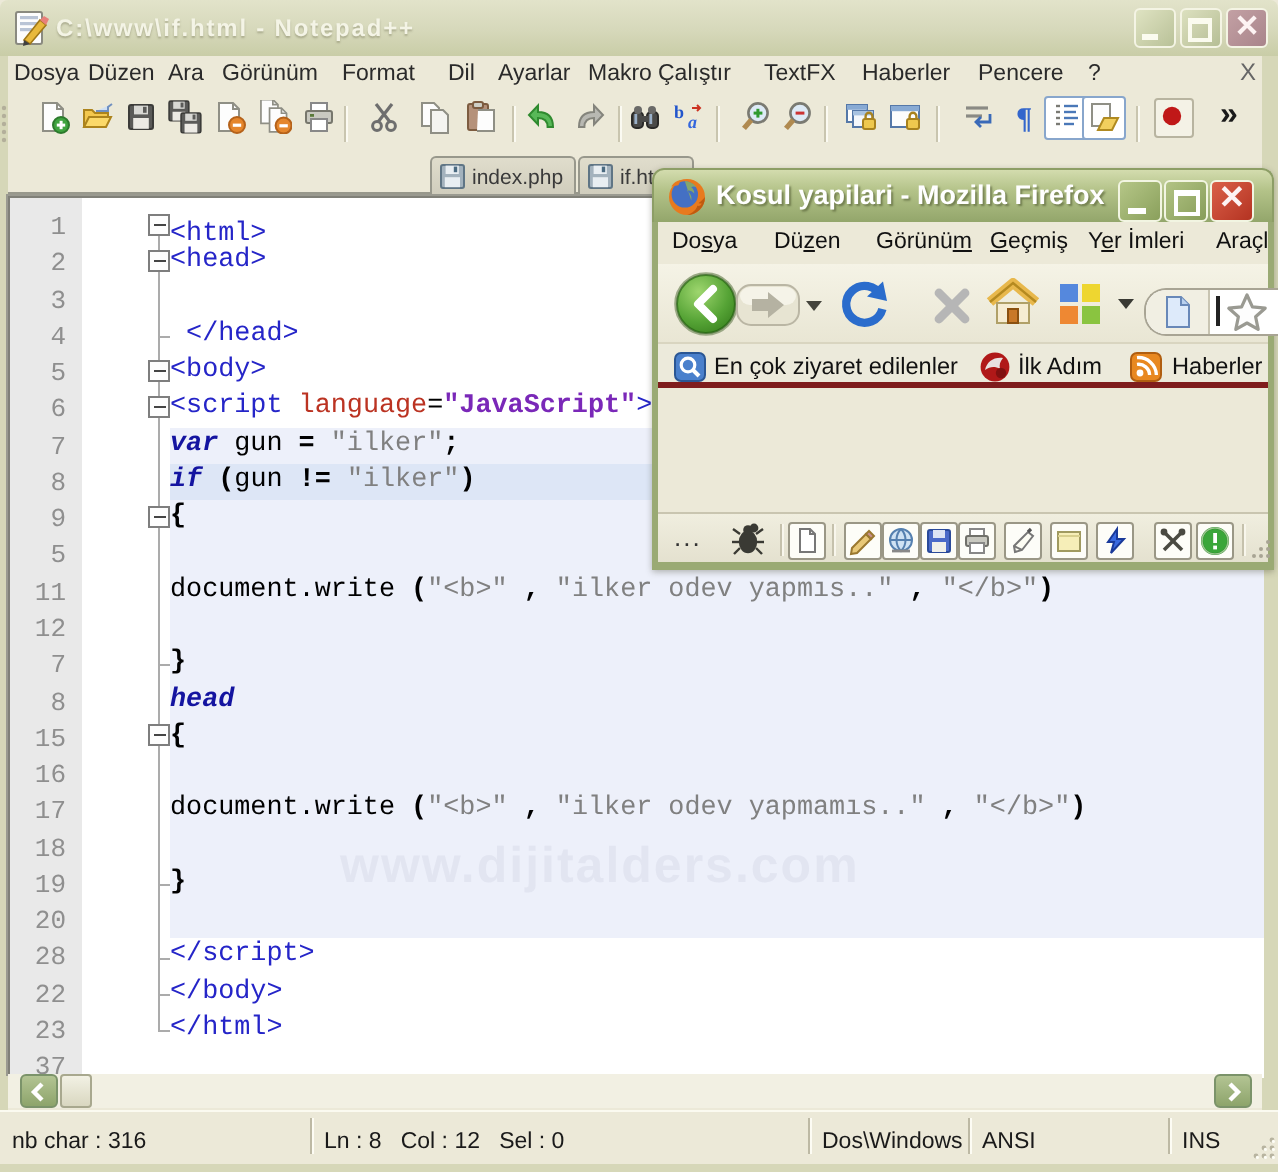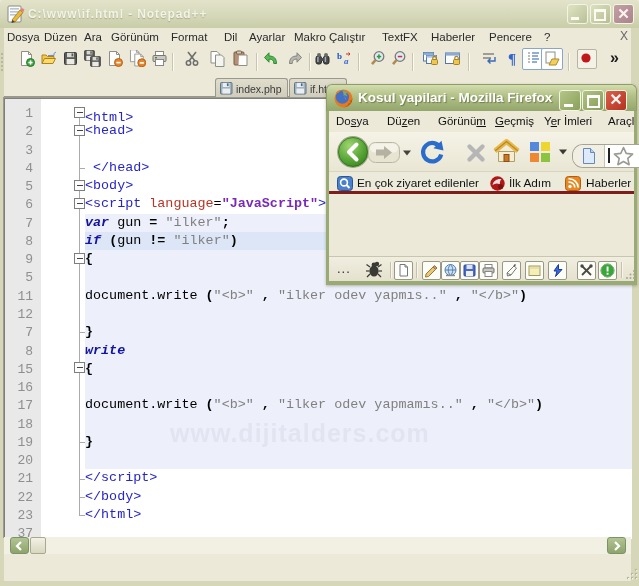--- a/index.html
+++ b/index.html
@@ -367,21 +367,21 @@
         <div class="lnum" style="top:189.7px">11</div>
         <div class="lnum" style="top:208.0px">12</div>
         <div class="lnum" style="top:226.2px">7</div>
         <div class="lnum" style="top:244.5px">8</div>
         <div class="lnum" style="top:262.8px">15</div>
         <div class="lnum" style="top:281.1px">16</div>
         <div class="lnum" style="top:299.3px">17</div>
         <div class="lnum" style="top:317.6px">18</div>
         <div class="lnum" style="top:335.9px">19</div>
         <div class="lnum" style="top:354.1px">20</div>
-        <div class="lnum" style="top:372.4px">21</div>
+        <div class="lnum" style="top:372.4px">28</div>
         <div class="lnum" style="top:390.7px">22</div>
         <div class="lnum" style="top:408.9px">23</div>
         <div class="lnum" style="top:427.2px">37</div>
       </div>
 <div class="fline" style="top:14.1px;height:402px"></div>
 <div class="fstub" style="top:68.9px"></div>
       <div class="fstub" style="top:233.3px"></div>
       <div class="fstub" style="top:343.0px"></div>
       <div class="fstub" style="top:379.5px"></div>
       <div class="fstub" style="top:397.8px"></div>
@@ -395,41 +395,52 @@
 <div class="cl" style="top:10px;height:18.27px;line-height:18.27px"><span class="tg">&lt;html&gt;</span></div>
 <div class="cl" style="top:23.3px;height:18.27px;line-height:18.27px"><span class="tg">&lt;head&gt;</span></div>
 <div class="cl" style="top:59.8px;height:18.27px;line-height:18.27px"> <span class="tg">&lt;/head&gt;</span></div>
 <div class="cl" style="top:78.1px;height:18.27px;line-height:18.27px"><span class="tg">&lt;body&gt;</span></div>
 <div class="cl" style="top:96.3px;height:18.27px;line-height:18.27px"><span class="tg">&lt;script </span><span class="at">language</span>=<span class="pv">"JavaScript"</span><span class="tg">&gt;</span></div>
 <div class="cl" style="top:114.6px;height:18.27px;line-height:18.27px"><span class="kw">var</span> gun <span class="op">=</span> <span class="st">"ilker"</span><span class="op">;</span></div>
 <div class="cl" style="top:132.9px;height:18.27px;line-height:18.27px"><span class="kw">if</span> <span class="op">(</span>gun <span class="op">!=</span> <span class="st">"ilker"</span><span class="op">)</span></div>
 <div class="cl" style="top:151.2px;height:18.27px;line-height:18.27px"><span class="op">{</span></div>
 <div class="cl" style="top:187.7px;height:18.27px;line-height:18.27px">document.write <span class="op">(</span><span class="st">"&lt;b&gt;"</span> <span class="op">,</span> <span class="st">"ilker odev yapmıs.."</span> <span class="op">,</span> <span class="st">"&lt;/b&gt;"</span><span class="op">)</span></div>
 <div class="cl" style="top:224.2px;height:18.27px;line-height:18.27px"><span class="op">}</span></div>
-<div class="cl" style="top:242.5px;height:18.27px;line-height:18.27px"><span class="kw">write</span></div>
+<div class="cl" style="top:242.5px;height:18.27px;line-height:18.27px"><span class="kw">head</span></div>
 <div class="cl" style="top:260.8px;height:18.27px;line-height:18.27px"><span class="op">{</span></div>
 <div class="cl" style="top:297.3px;height:18.27px;line-height:18.27px">document.write <span class="op">(</span><span class="st">"&lt;b&gt;"</span> <span class="op">,</span> <span class="st">"ilker odev yapmamıs.."</span> <span class="op">,</span> <span class="st">"&lt;/b&gt;"</span><span class="op">)</span></div>
 <div class="cl" style="top:333.9px;height:18.27px;line-height:18.27px"><span class="op">}</span></div>
 <div class="cl" style="top:370.4px;height:18.27px;line-height:18.27px"><span class="tg">&lt;/script&gt;</span></div>
 <div class="cl" style="top:388.7px;height:18.27px;line-height:18.27px"><span class="tg">&lt;/body&gt;</span></div>
 <div class="cl" style="top:406.9px;height:18.27px;line-height:18.27px"><span class="tg">&lt;/html&gt;</span></div>
 </div>
 
 <div class="abs" id="hsb">
   <div class="sbtn" style="left:6px">
         <svg width="17" height="16" viewBox="0 0 17 16">
           <path d="M10 4 L6 8 L10 12" fill="none" stroke="#fff" stroke-width="2.2"></path>
         </svg>
       </div>
   <div id="sthumb"></div>
   <div class="sbtn" style="left:603px">
         <svg width="17" height="16" viewBox="0 0 17 16">
           <path d="M7 4 L11 8 L7 12" fill="none" stroke="#fff" stroke-width="2.2"></path>
         </svg>
       </div>
+</div>
+<div class="abs" id="nsb">
+  <span style="left:6px">nb char : 316</span>
+  <div class="ssep" style="left:155px"></div>
+  <span style="left:162px">Ln : 8&nbsp;&nbsp;&nbsp;Col : 12&nbsp;&nbsp;&nbsp;Sel : 0</span>
+  <div class="ssep" style="left:404px"></div>
+  <span style="left:411px">Dos\Windows</span>
+  <div class="ssep" style="left:484px"></div>
+  <span style="left:491px">ANSI</span>
+  <div class="ssep" style="left:584px"></div>
+  <span style="left:591px">INS</span>
 </div>
 <svg class="abs" id="grip" width="12" height="12" viewBox="0 0 12 12">
   <g fill="#b8b4a0">
         <circle cx="10" cy="2" r="1.2"></circle>
         <circle cx="6" cy="6" r="1.2"></circle>
         <circle cx="10" cy="6" r="1.2"></circle>
         <circle cx="2" cy="10" r="1.2"></circle>
         <circle cx="6" cy="10" r="1.2"></circle>
         <circle cx="10" cy="10" r="1.2"></circle>
       </g>

